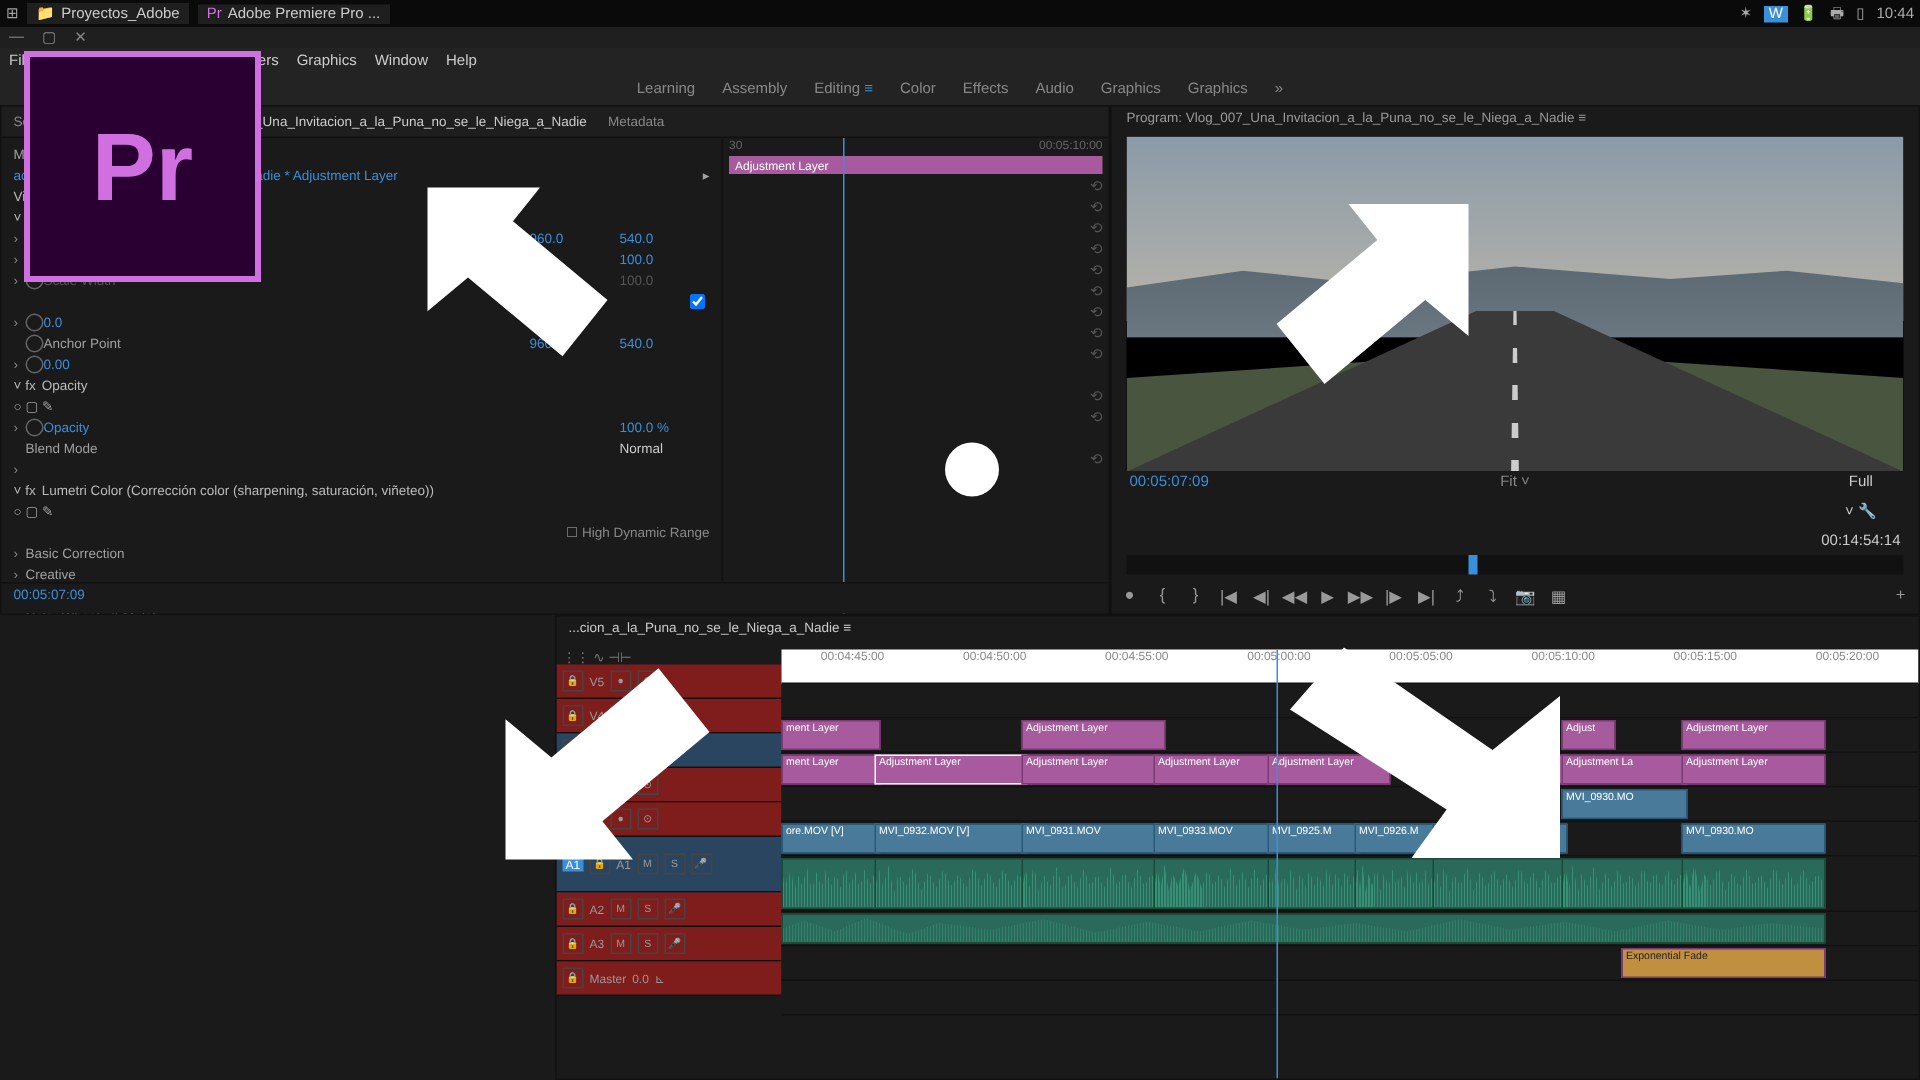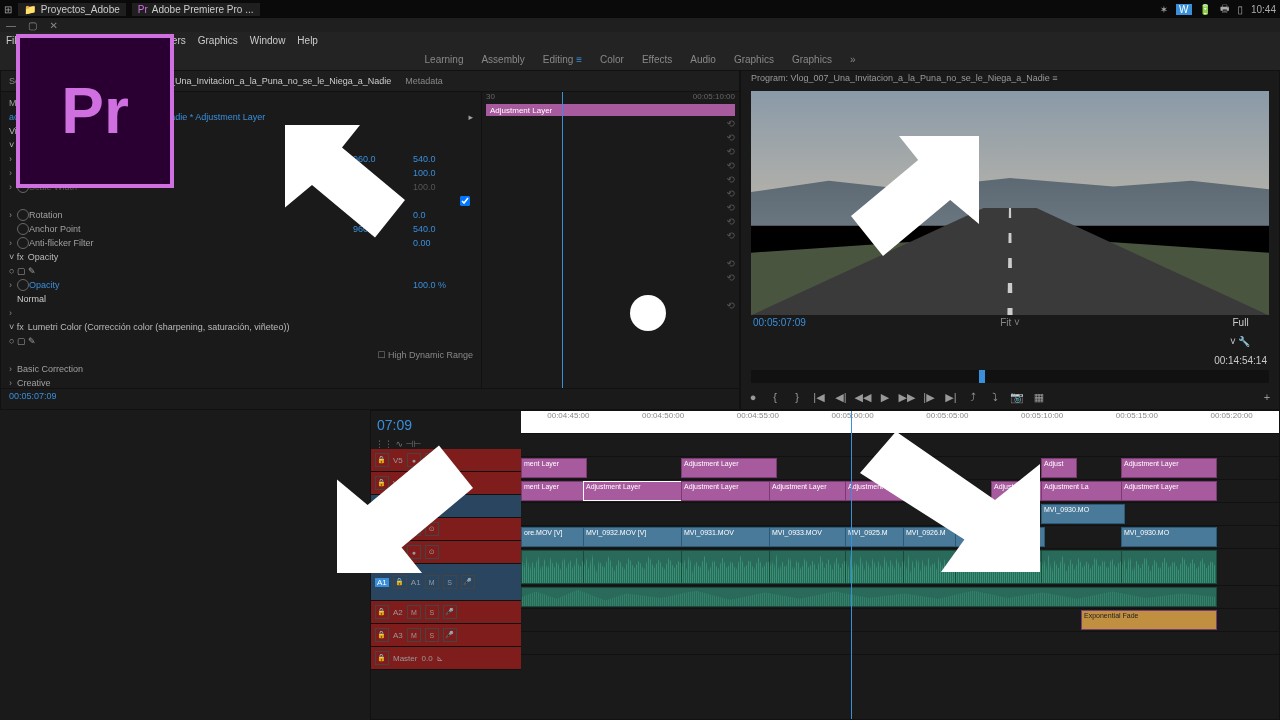--- a/index.html
+++ b/index.html
@@ -172,50 +172,49 @@
             <span class="label" style="color:#555">Scale Width</span>
             <span class="val" style="color:#555">100.0</span>
           </div>
       <div class="ec-row">
             <span class="label"></span>
             <span><input type="checkbox" checked="" style="width: 10px; height: 10px;"></span>
           </div>
       <div class="ec-row">
             <span class="caret">›</span>
             <span class="stopwatch"></span>
-            <span class="label">Rotation</span>
             <span class="val">0.0</span>
           </div>
       <div class="ec-row">
             <span class="caret"></span>
             <span class="stopwatch"></span>
             <span class="label">Anchor Point</span>
             <span class="val">960.0</span>
             <span class="val2">540.0</span>
           </div>
       <div class="ec-row">
             <span class="caret">›</span>
             <span class="stopwatch"></span>
-            <span class="label">Anti-flicker Filter</span>
             <span class="val">0.00</span>
           </div>
       <div class="ec-row">
             <span class="label tw">˅ fx <span>Opacity</span></span>
           </div>
       <div class="ec-row">
             <span class="label"> ○ ▢ ✎</span>
           </div>
       <div class="ec-row">
             <span class="caret">›</span>
             <span class="stopwatch"></span>
             <span class="label" style="color:#3a8fdb">Opacity</span>
             <span class="val">100.0 %</span>
           </div>
       <div class="ec-row">
             <span class="caret"></span>
+            <span class="label">Blend Mode</span>
             <span class="val" style="color:#ccc">Normal</span>
           </div>
       <div class="ec-row">
             <span class="caret">›</span>
           </div>
       <div class="ec-row">
             <span class="label tw">˅ fx <span>Lumetri Color (Corrección color (sharpening, saturación, viñeteo))</span></span>
           </div>
       <div class="ec-row">
             <span class="label"> ○ ▢ ✎</span>
@@ -304,23 +303,23 @@
       <span>⤵</span>
       <span>📷</span>
       <span>▦</span>
       <span style="margin-left:auto">+</span>
     </div>
   </div>
 </div>
 
 <div class="panel" style="grid-column:1/3;grid-row:2;margin-left:370px;">
   <div class="timeline-panel">
+    <div class="tl-tabs">...cion_a_la_Puna_no_se_le_Niega_a_Nadie  ≡</div>
     <div class="tl-body">
       <div class="tl-head">
-        <div class="tl-tc">07:09</div>
         <div style="padding:0 4px;color:#777;font-size:9px">⋮⋮ ∿ ⊣⊢</div>
         <div class="trk-head">
               <span class="tog">🔒</span>
               <span>V5</span>
               <span class="tog">●</span>
               <span class="tog">⊙</span>
             </div>
         <div class="trk-head">
               <span class="tog">🔒</span>
               <span>V4</span>

